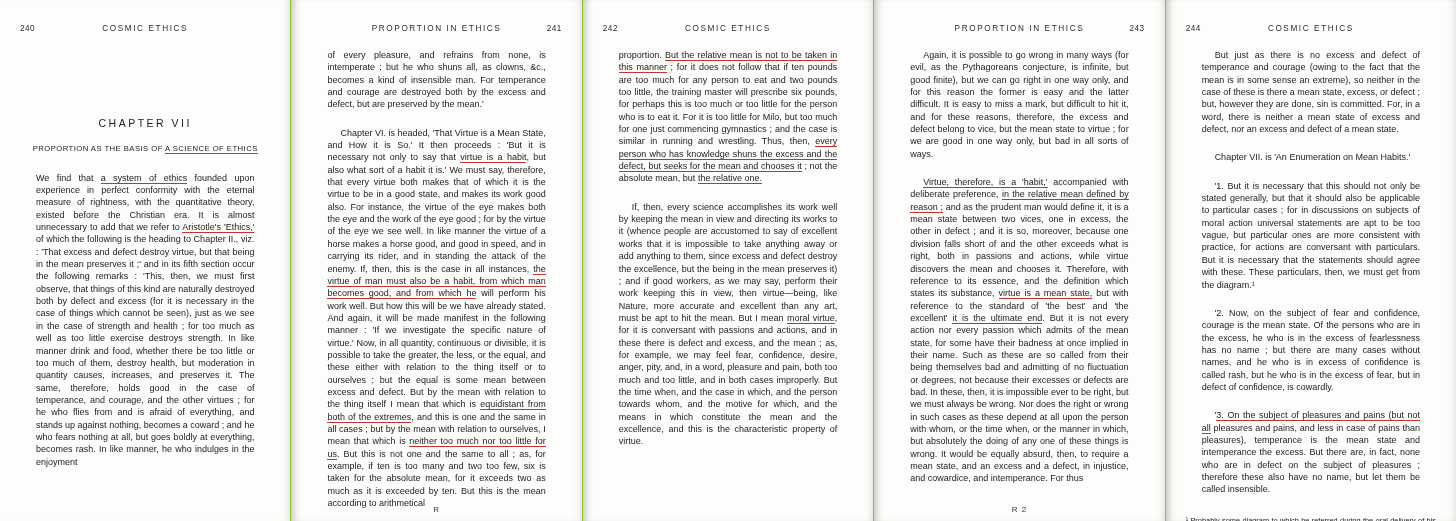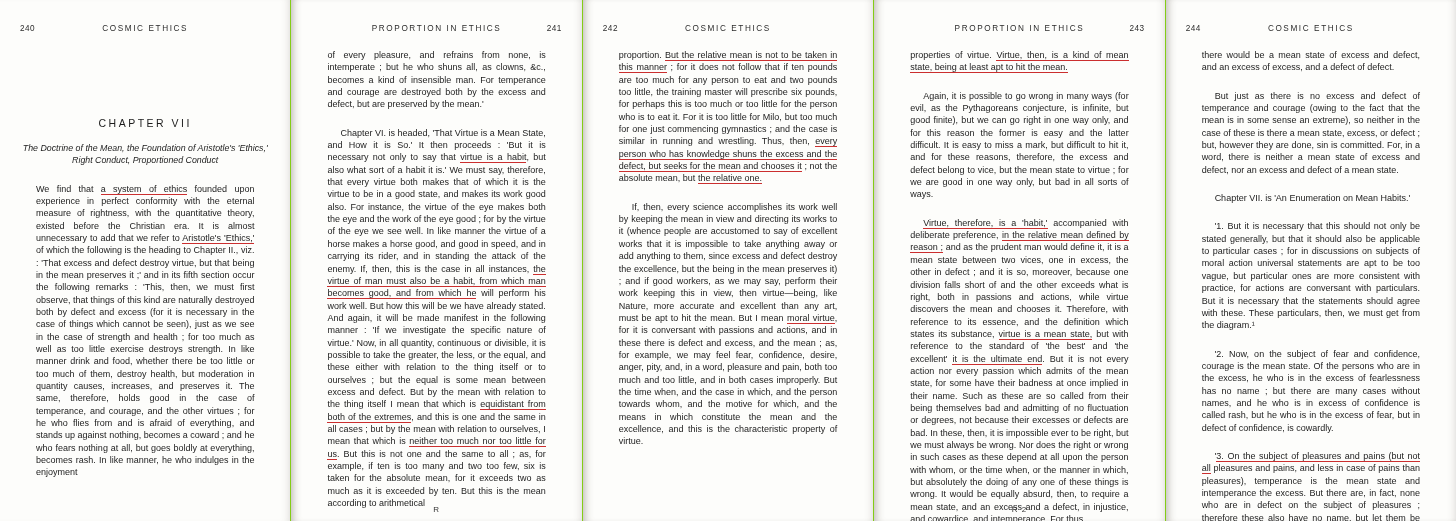--- a/index.html
+++ b/index.html
@@ -42,21 +42,21 @@
 <div class="spread">
 
   <div class="page">
     <div class="page-header">
       <span class="hdr-left">240</span>
       <span class="hdr-center">COSMIC ETHICS</span>
       <span class="hdr-right"></span>
     </div>
     <div class="page-body">
         <div class="chapter-heading"><span>CHAPTER VII</span></div>
-        <div class="subtitle"><span>The Doctrine of the Mean, the Foundation of Aristotle's 'Ethics,' Right Conduct, Proportioned Conduct</span></div>
+        <div class="section-heading"><span>PROPORTION AS THE BASIS OF </span><span class="redline">A SCIENCE OF ETHICS</span></div>
         <div class="para"><span>We find that </span><span class="redline">a system of ethics</span><span> founded upon experience in perfect conformity with the eternal measure of rightness, with the quantitative theory, existed before the Christian era.  It is almost unnecessary to add that we refer to </span><span class="redline">Aristotle's 'Ethics,'</span><span> of which the following is the heading to Chapter II., viz. : 'That excess and defect destroy virtue, but that being in the mean preserves it ;' and in its fifth section occur the following remarks : 'This, then, we must first observe, that things of this kind are naturally destroyed both by defect and excess (for it is necessary in the case of things which cannot be seen), just as we see in the case of strength and health ; for too much as well as too little exercise destroys strength.  In like manner drink and food, whether there be too little or too much of them, destroy health, but moderation in quantity causes, increases, and preserves it.  The same, therefore, holds good in the case of temperance, and courage, and the other virtues ; for he who flies from and is afraid of everything, and stands up against nothing, becomes a coward ; and he who fears nothing at all, but goes boldly at everything, becomes rash.  In like manner, he who indulges in the enjoyment</span></div>
       </div>
     <div class="page-footer"></div>
   </div>
 
   <div class="page">
     <div class="page-header">
       <span class="hdr-left"></span>
       <span class="hdr-center">PROPORTION IN ETHICS</span>
       <span class="hdr-right">241</span>
@@ -81,35 +81,33 @@
     <div class="page-footer"></div>
   </div>
 
   <div class="page">
     <div class="page-header">
       <span class="hdr-left"></span>
       <span class="hdr-center">PROPORTION IN ETHICS</span>
       <span class="hdr-right">243</span>
     </div>
     <div class="page-body">
-        <div class="para"><span>properties of virtue.  </span><span class="redline">Virtue, then, is a kind of mean state, being at least apt to hit the mean.</span></div>
         <div class="para indent"><span>Again, it is possible to go wrong in many ways (for evil, as the Pythagoreans conjecture, is infinite, but good finite), but we can go right in one way only, and for this reason the former is easy and the latter difficult.  It is easy to miss a mark, but difficult to hit it, and for these reasons, therefore, the excess and defect belong to vice, but the mean state to virtue ; for we are good in one way only, but bad in all sorts of ways.</span></div>
         <div class="para indent"><span class="redline">Virtue, therefore, is a 'habit,'</span><span> accompanied with deliberate preference, </span><span class="redline">in the relative mean defined by reason ;</span><span> and as the prudent man would define it, it is a mean state between two vices, one in excess, the other in defect ; and it is so, moreover, because one division falls short of and the other exceeds what is right, both in passions and actions, while virtue discovers the mean and chooses it.  Therefore, with reference to its essence, and the definition which states its substance, </span><span class="redline">virtue is a mean state,</span><span> but with reference to the standard of 'the best' and 'the excellent' </span><span class="redline">it is the ultimate end</span><span>.  But it is not every action nor every passion which admits of the mean state, for some have their badness at once implied in their name.  Such as these are so called from their being themselves bad and admitting of no fluctuation or degrees, not because their excesses or defects are bad.  In these, then, it is impossible ever to be right, but we must always be wrong.  Nor does the right or wrong in such cases as these depend at all upon the person with whom, or the time when, or the manner in which, but absolutely the doing of any one of these things is wrong.  It would be equally absurd, then, to require a mean state, and an excess and a defect, in injustice, and cowardice, and intemperance.  For thus</span></div>
       </div>
     <div class="page-footer">R 2</div>
   </div>
 
   <div class="page">
     <div class="page-header">
       <span class="hdr-left">244</span>
       <span class="hdr-center">COSMIC ETHICS</span>
       <span class="hdr-right"></span>
     </div>
     <div class="page-body">
-        <div class="para"><span>there would be a mean state of excess and defect, and an excess of excess, and a defect of defect.</span></div>
         <div class="para indent"><span>But just as there is no excess and defect of temperance and courage (owing to the fact that the mean is in some sense an extreme), so neither in the case of these is there a mean state, excess, or defect ; but, however they are done, sin is committed.  For, in a word, there is neither a mean state of excess and defect, nor an excess and defect of a mean state.</span></div>
         <div class="para indent"><span>Chapter VII. is 'An Enumeration on Mean Habits.'</span></div>
         <div class="para indent"><span>'1. But it is necessary that this should not only be stated generally, but that it should also be applicable to particular cases ; for in discussions on subjects of moral action universal statements are apt to be too vague, but particular ones are more consistent with practice, for actions are conversant with particulars.  But it is necessary that the statements should agree with these.  These particulars, then, we must get from the diagram.¹</span></div>
         <div class="para indent"><span>'2. Now, on the subject of fear and confidence, courage is the mean state.  Of the persons who are in the excess, he who is in the excess of fearlessness has no name ; but there are many cases without names, and he who is in excess of confidence is called rash, but he who is in the excess of fear, but in defect of confidence, is cowardly.</span></div>
         <div class="para indent"><span>'</span><span class="redline">3. On the subject of pleasures and pains (but not all</span><span> pleasures and pains, and less in case of pains than pleasures), temperance is the mean state and intemperance the excess.  But there are, in fact, none who are in defect on the subject of pleasures ; therefore these also have no name, but let them be called insensible.</span></div>
         <div class="footnote"><span>¹ Probably some diagram to which he referred during the oral delivery of his lectures.</span></div>
       </div>
     <div class="page-footer"></div>
   </div>
 

